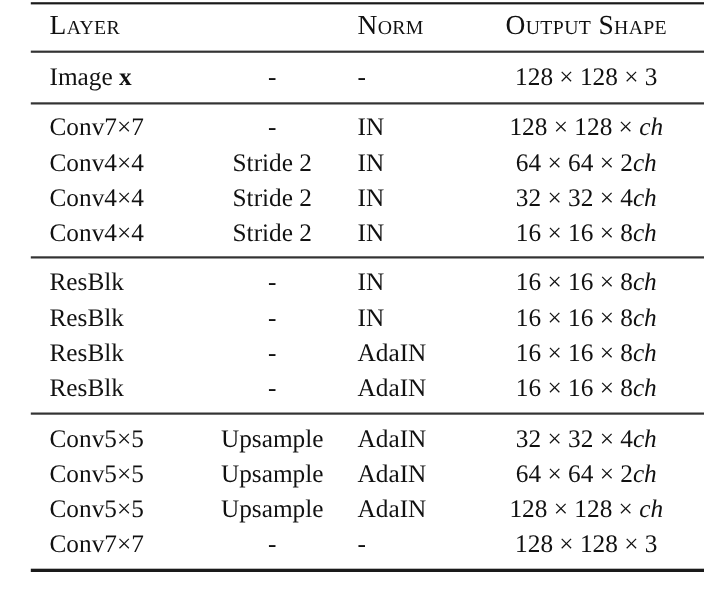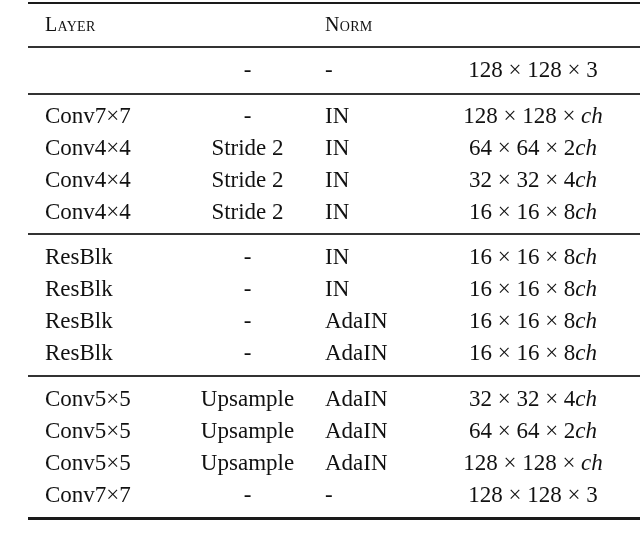--- a/index.html
+++ b/index.html
@@ -7,38 +7,40 @@
          font-family:"Liberation Serif","DejaVu Serif",serif; color:#111; }
   .rule { position:absolute; left:28px; right:0; background:#1a1a1a; }
   .thick { height:2px; }
   .thin { height:2px; background:#333; }
   .row { position:absolute; left:0; width:640px; height:32px; font-size:23px; line-height:32px; }
   .cell { position:absolute; top:0; white-space:nowrap; }
   .c1 { left:45px; }
   .c2 { left:175px; width:145px; text-align:center; }
   .c3 { left:325px; width:100px; text-align:left; }
   .c4 { left:438px; width:190px; text-align:center; }
-  .hdr { font-variant: small-caps; font-size:20px; letter-spacing:0.3px; }
+  .hdr { font-variant: small-caps; font-size:25px; letter-spacing:0.3px; }
   .math i { font-style:italic; }
   .bold { font-weight:bold; }
 </style>
 </head>
 <body>
 
 <div>
   <div class="rule thick" style="top:2px"></div>
 
   <div class="row hdr" style="top:8px">
     <span class="cell c1">Layer</span>
     <span class="cell c3">Norm</span>
+    <span class="cell c4">Output Shape</span>
   </div>
 
   <div class="rule thin" style="top:46px"></div>
 
   <div class="row" style="top:54px">
+    <span class="cell c1"><span>Image</span> <span class="bold">x</span></span>
     <span class="cell c2">-</span>
     <span class="cell c3">-</span>
     <span class="cell c4 math">128 × 128 × 3</span>
   </div>
 
   <div class="rule thin" style="top:93px"></div>
 
   <div class="row" style="top:100px">
     <span class="cell c1">Conv7×7</span>
     <span class="cell c2">-</span>

